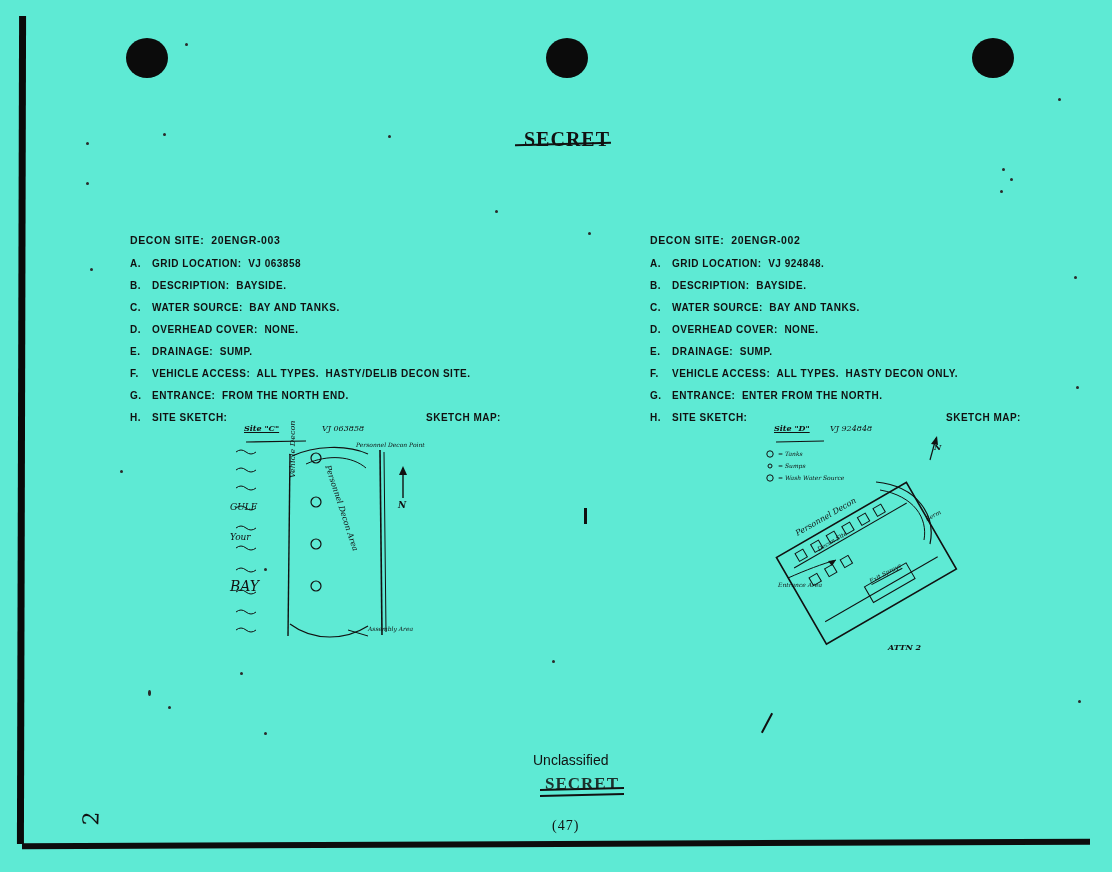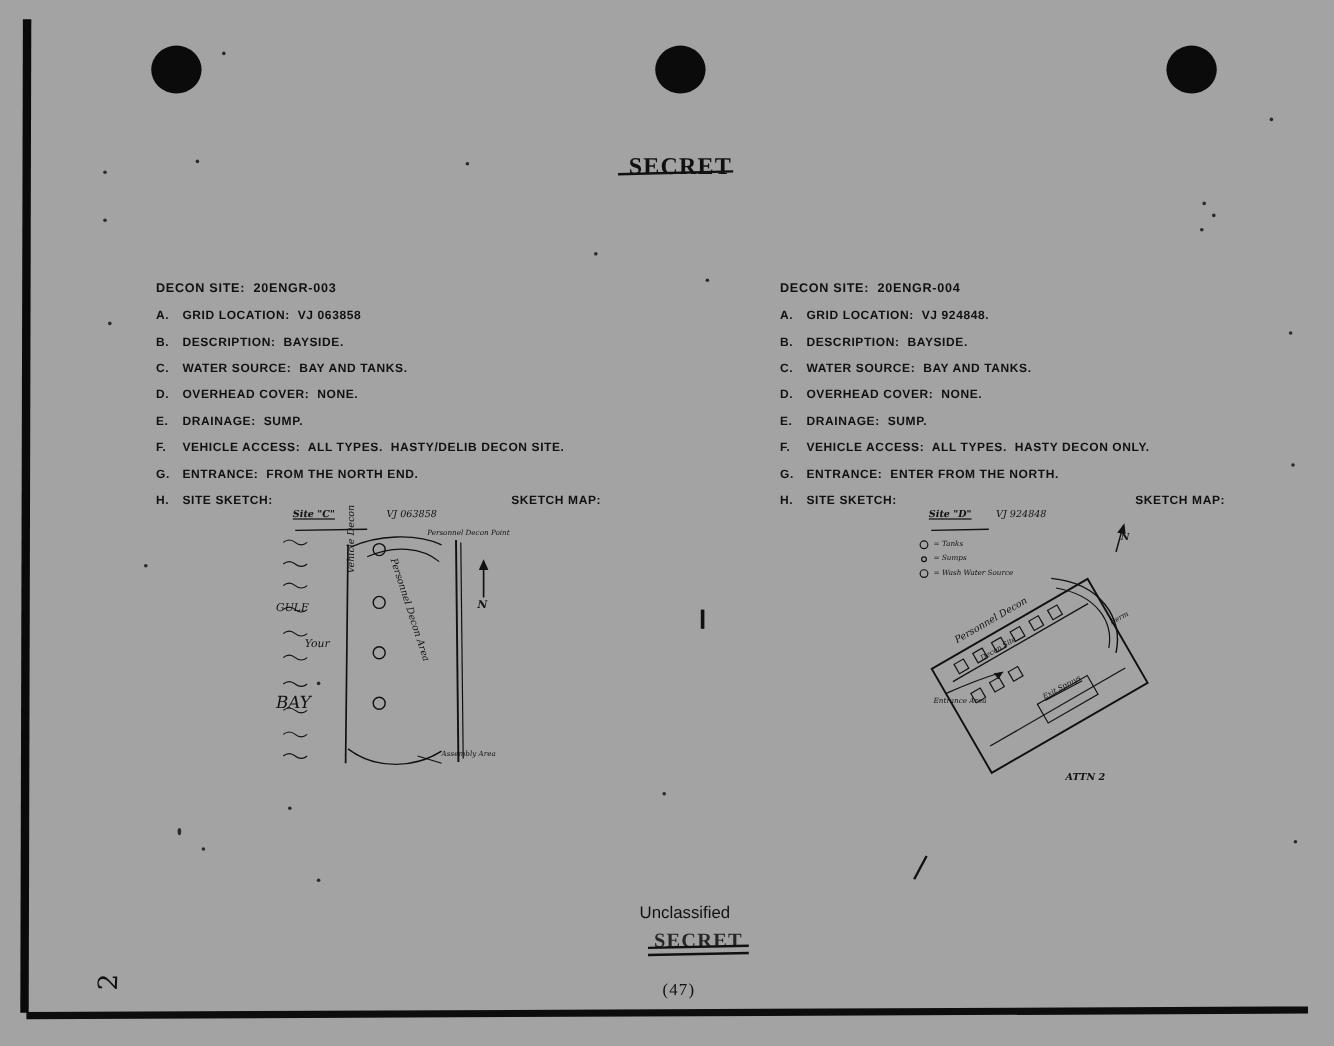--- a/index.html
+++ b/index.html
@@ -4,21 +4,21 @@
 <style>
   html, body {
     margin: 0;
     padding: 0;
     background: #ffffff;
   }
   #page {
     position: relative;
     width: 1112px;
     height: 872px;
-    background: #a3a3a3;
+    background: #5eead4;
     overflow: hidden;
     font-family: "Liberation Sans", sans-serif;
     color: #111;
   }
   
   .scan-left-bar {
     position: absolute;
     left: 18px; top: 16px;
     width: 7px; height: 828px;
     background: #0a0a0a;
@@ -284,27 +284,27 @@
 
       <path d="M 120 210 L 140 216" fill="none" stroke="#111" stroke-width="1"></path>
     </svg>
     <div class="hand u b" style="left:16px; top:3px;">Site "C"</div>
     <div class="hand" style="left:84px; top:4px;margin-left:10px;">VJ 063858</div>
     <div class="hand" style="left:128px; top:22px; font-size:6px; line-height:1.1;">Personnel Decon Point</div>
     <div class="hand" style="left:60px; top:58px; transform:rotate(-90deg); transform-origin:left top;">Vehicle Decon</div>
     <div class="hand" style="left:104px; top:44px; transform:rotate(72deg); transform-origin:left top;">Personnel Decon Area</div>
     <div class="hand b" style="left:170px; top:80px; font-size:9px;">N</div>
     <div class="hand" style="left:2px; top:82px; font-size:9px;">GULF</div>
-    <div class="hand" style="left:2px; top:112px; font-size:9px;margin-left:24px;">Your</div>
+    <div class="hand" style="left:2px; top:112px; font-size:9px;">Your</div>
     <div class="hand" style="left:2px; top:158px; font-size:14px;">BAY</div>
     <div class="hand" style="left:140px; top:206px; font-size:6px; line-height:1.1;">Assembly Area</div>
   </div>
 
   <div class="col right">
-    <div class="site-title">DECON SITE:  20ENGR-004</div>
+    <div class="site-title">DECON SITE:  20ENGR-002</div>
 
     <div class="item">
       <div class="lbl">A.</div>
       <div class="txt">GRID LOCATION:  VJ 924848.</div>
     </div>
     <div class="item">
       <div class="lbl">B.</div>
       <div class="txt">DESCRIPTION:  BAYSIDE.</div>
     </div>
     <div class="item">

